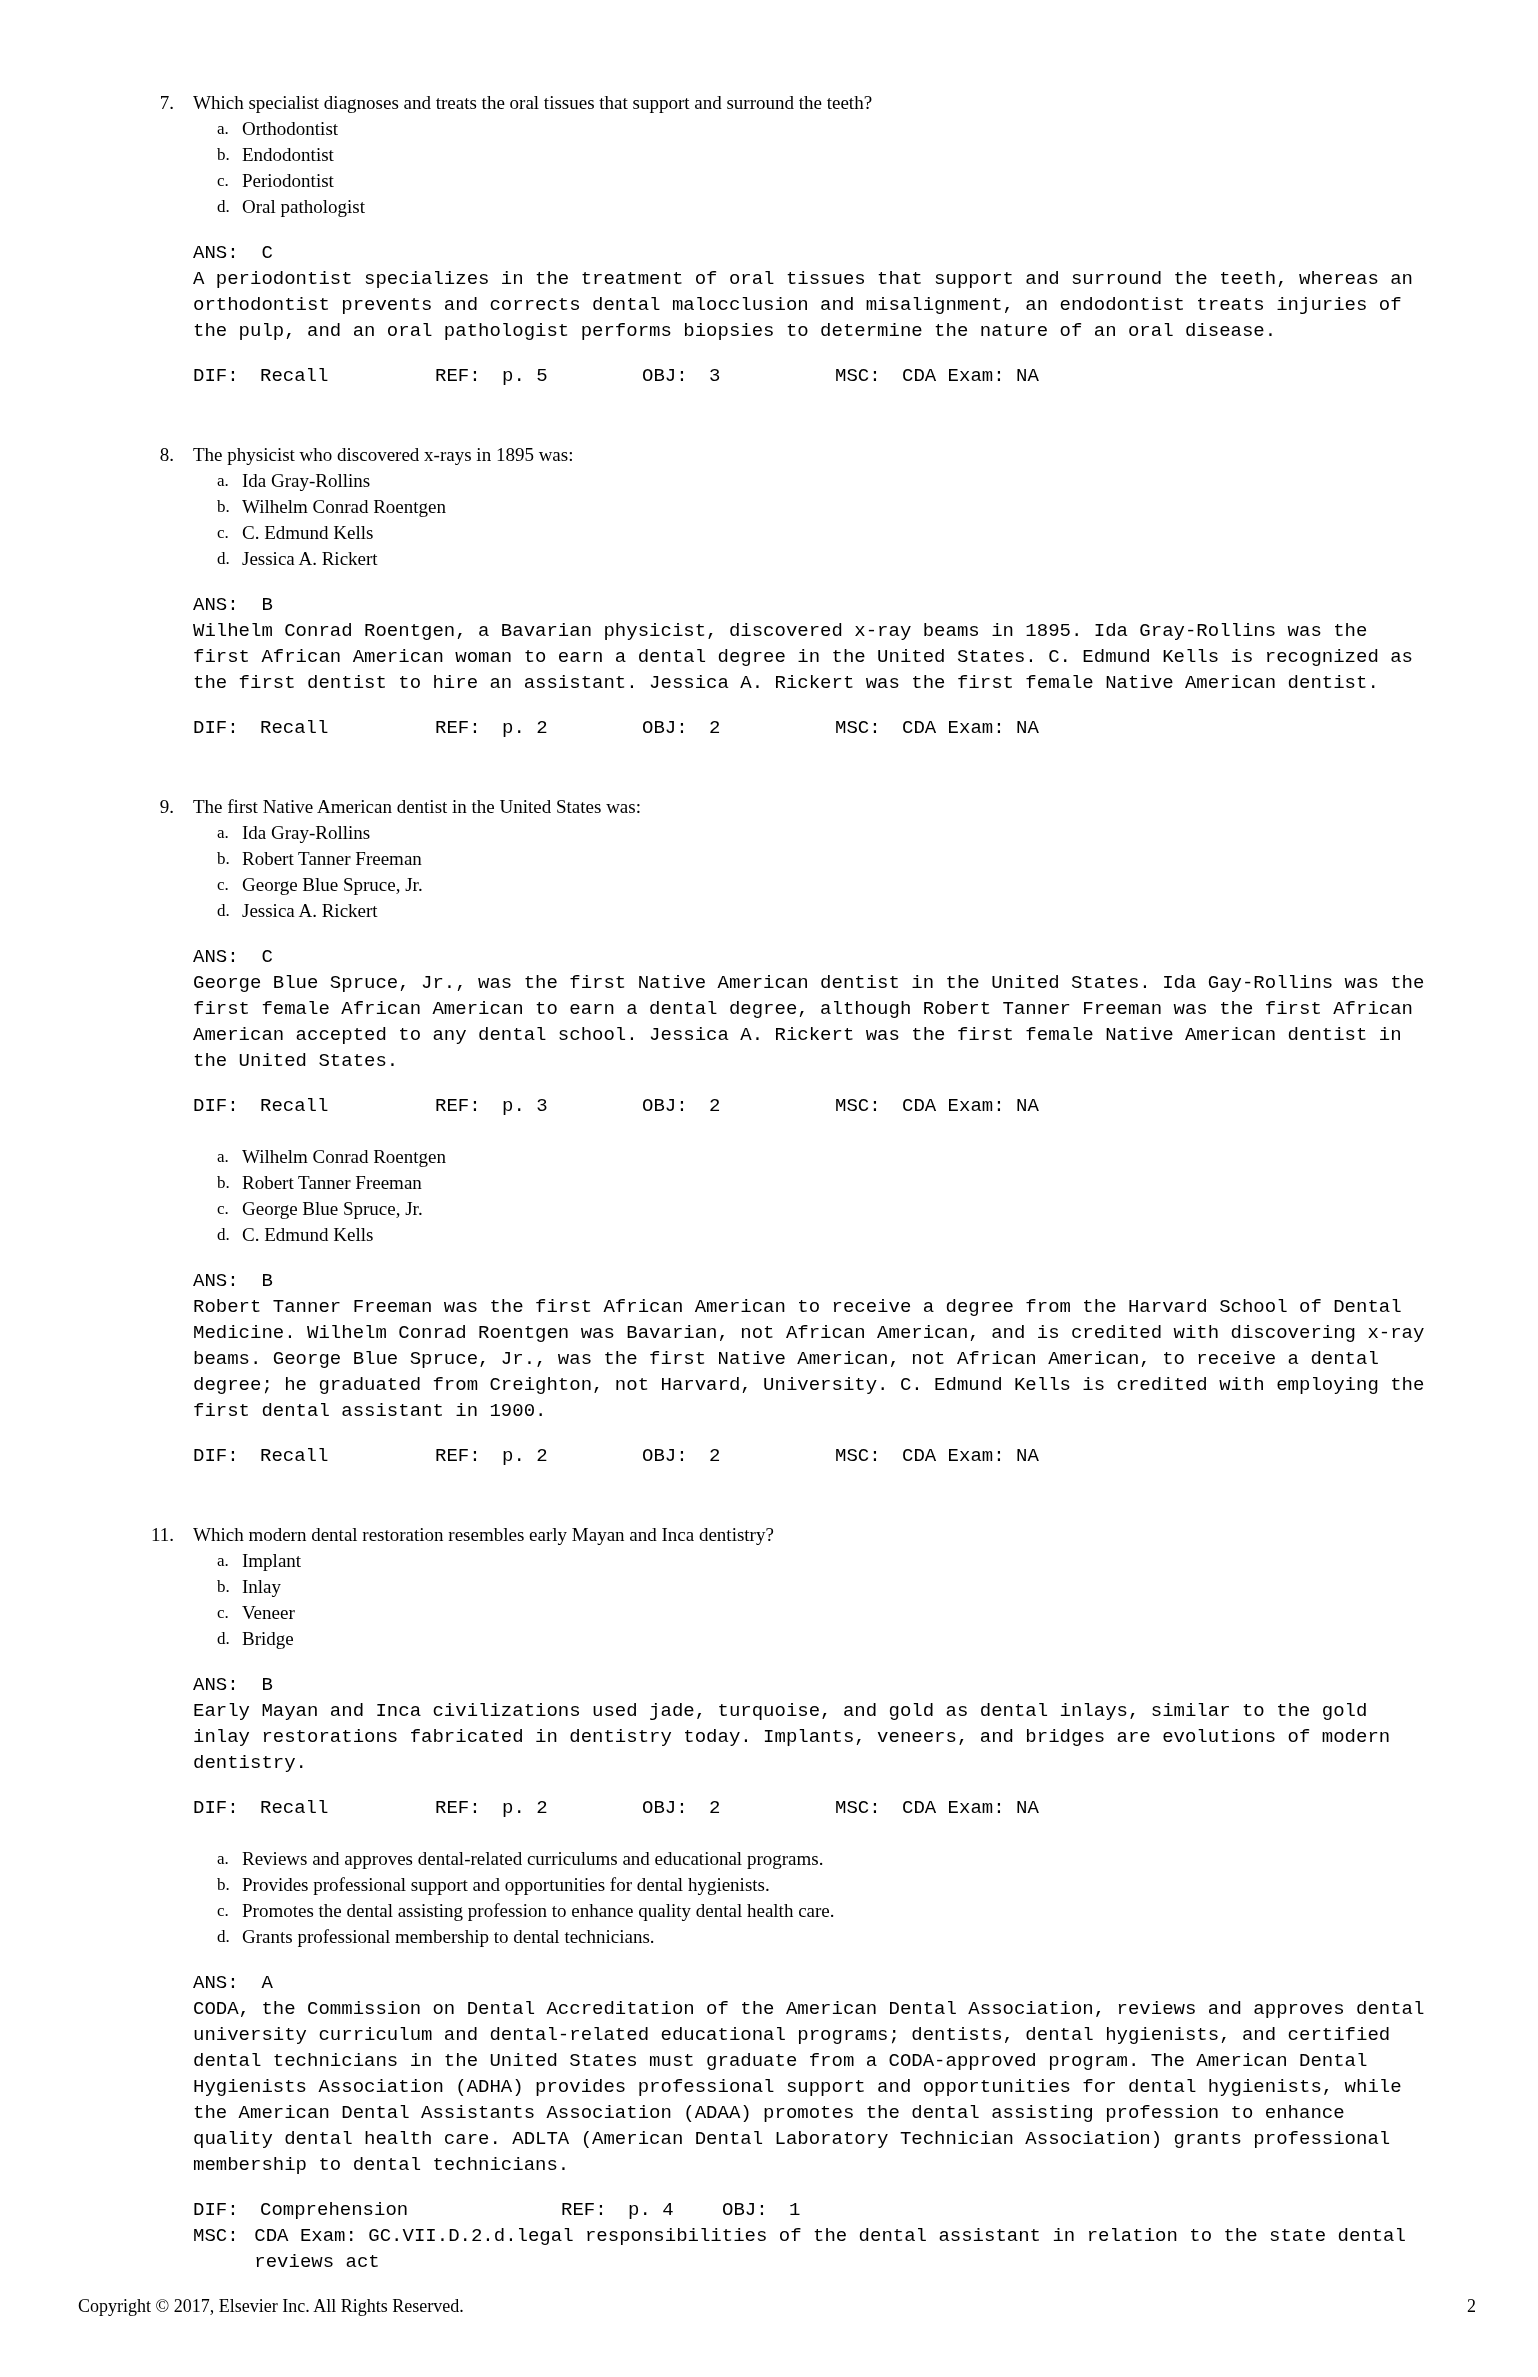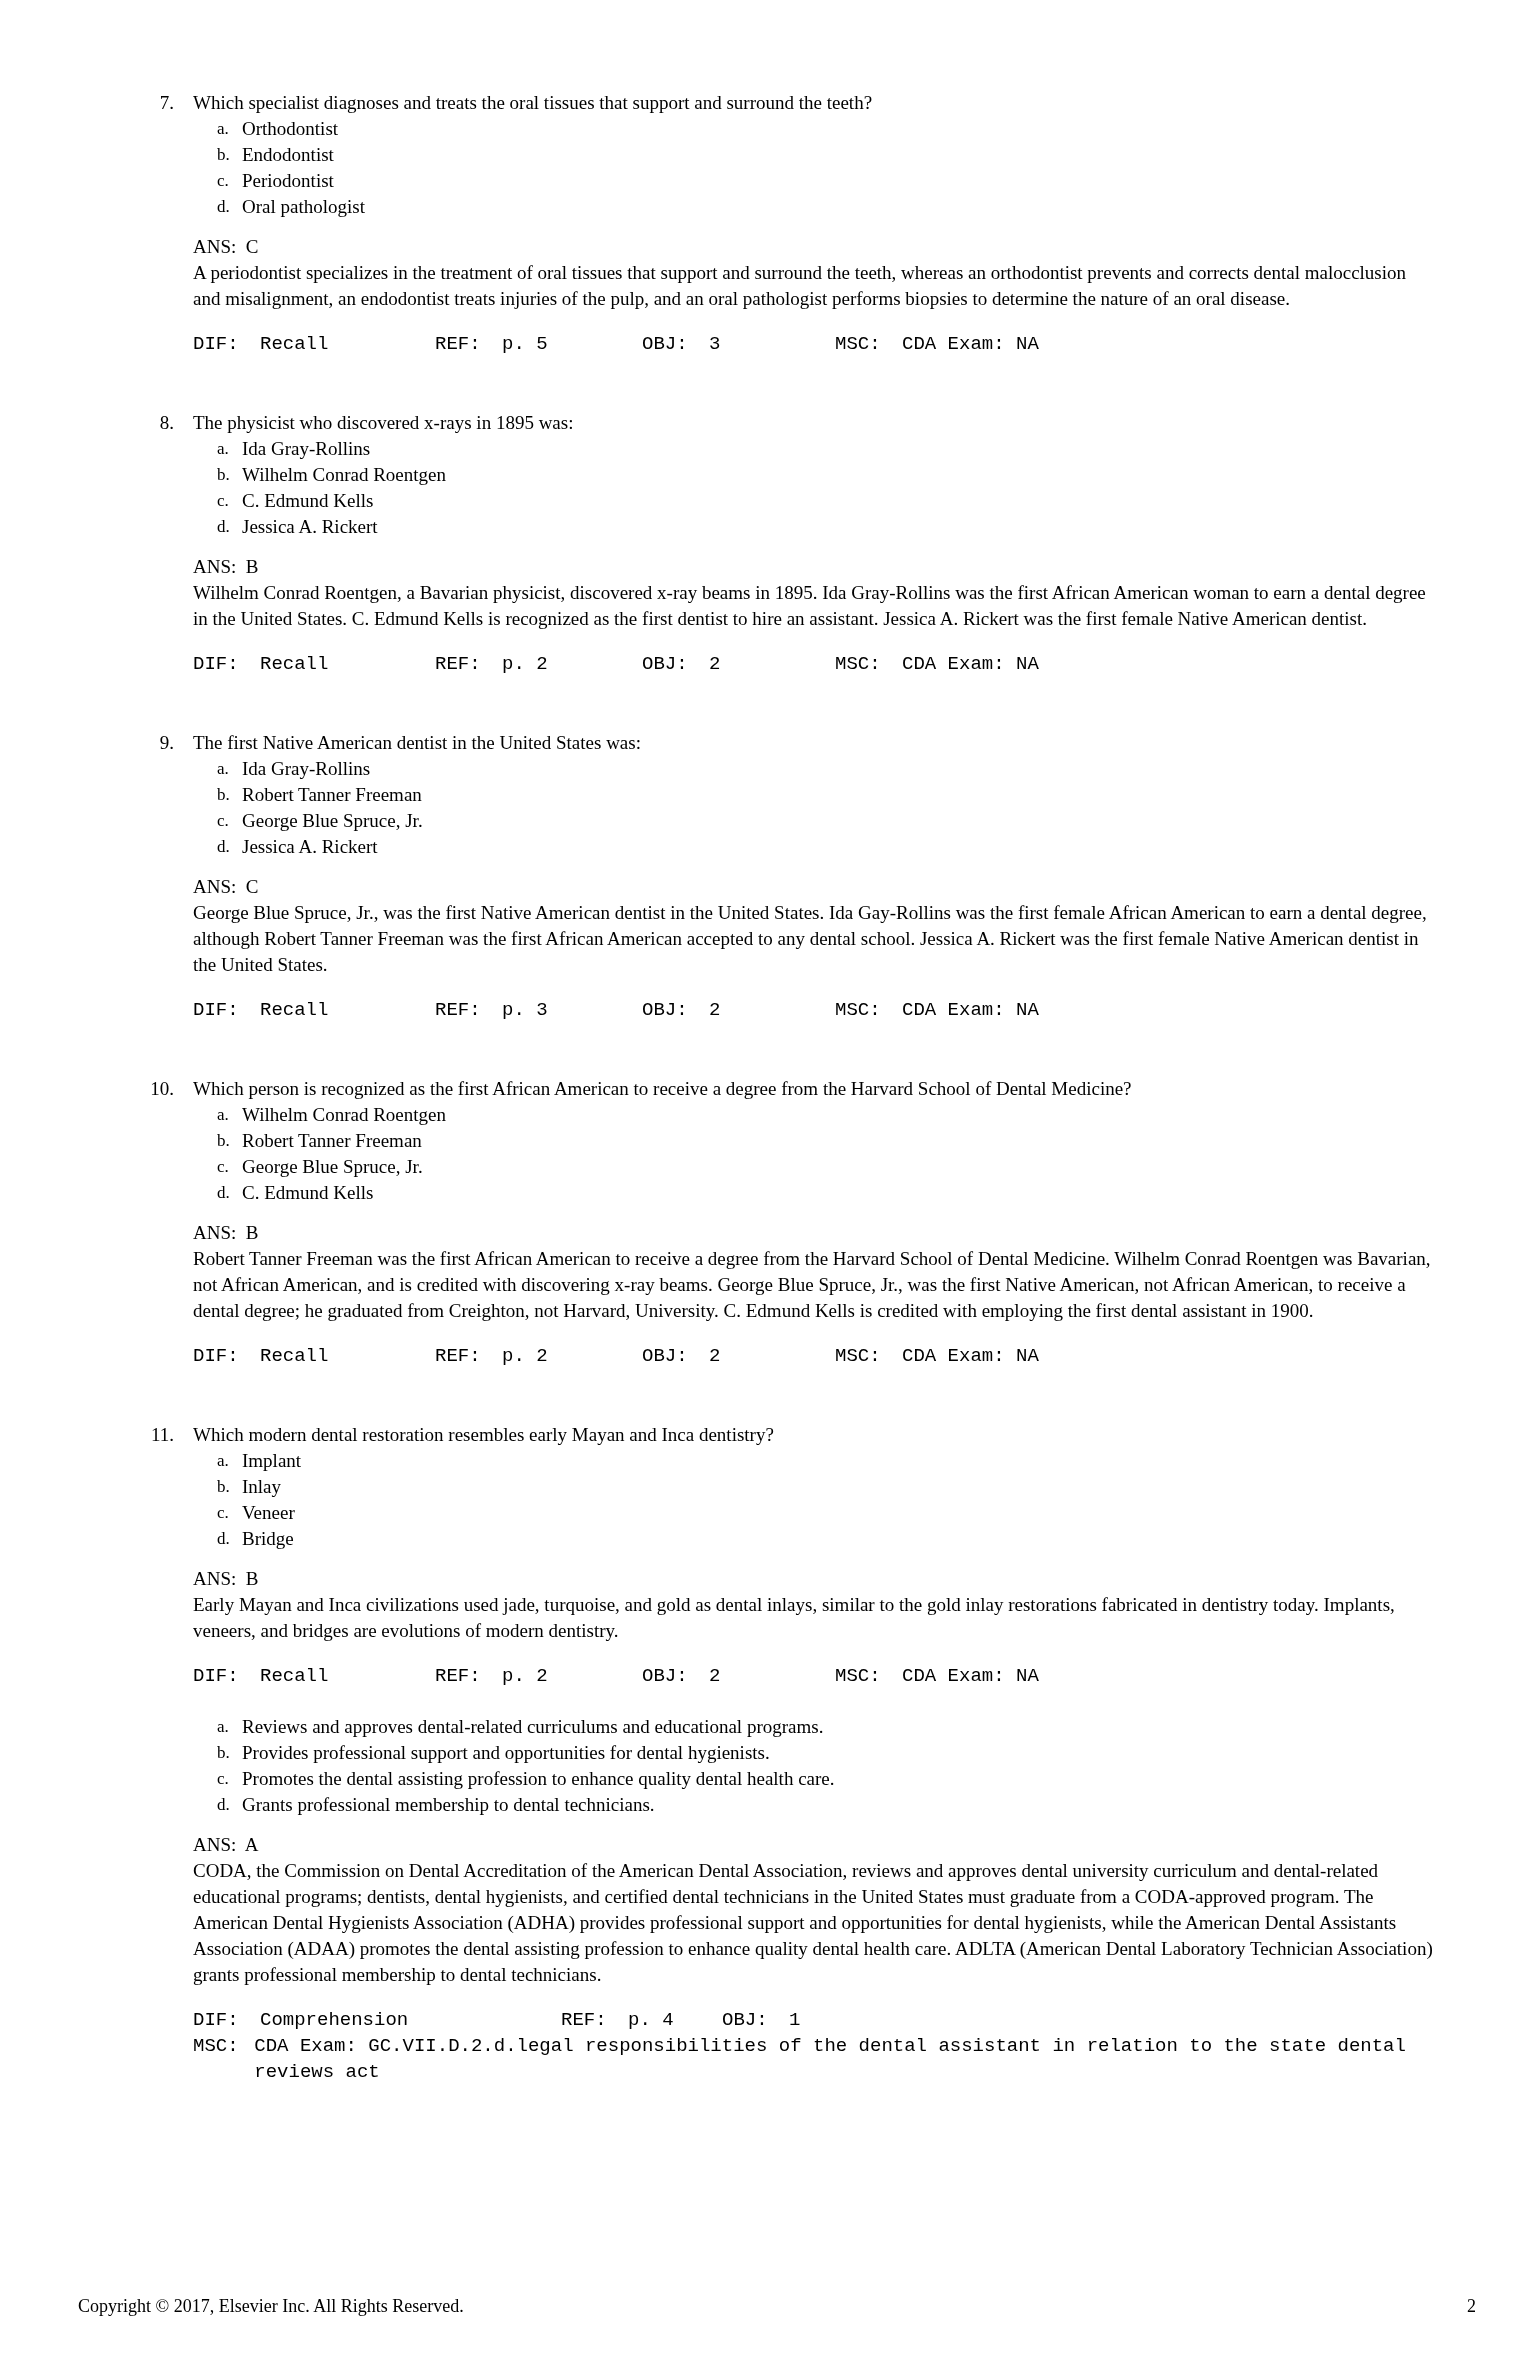--- a/index.html
+++ b/index.html
@@ -24,21 +24,21 @@
   .qnum {
     position:absolute; left:0; top:0; width:112px;
     text-align:right; font-size:19px; line-height:26px;
   }
   .qtext { display:block; font-size:19px; line-height:26px;margin-top:28px; }
 
   .opts { list-style:none; margin:0; padding:0; }
   .opt { position:relative; padding-left:180px; font-size:19px; line-height:26px; }
   .optltr { position:absolute; left:155px; top:0; font-size:17px; line-height:26px; }
 
-  .ansblock { margin-top:14px; padding-left:131px; }
+  .ansblock { margin-top:20px; padding-left:131px;font-family:Liberation Mono, monospace; }
   .ansline { font-size:19px; line-height:26px; white-space:pre; }
   .expl { font-size:19px; line-height:26px; text-align:left; }
 
   .metablock { margin-top:19px; padding-left:131px;font-family:Liberation Mono, monospace; }
   .metarow { font-size:19px; line-height:26px; display:flex; }
   .m-dif-lbl { width:67px; }
   .m-dif-val { width:175px; }
   .m-ref-lbl { width:67px; }
   .m-ref-val { width:140px; }
   .m-obj-lbl { width:67px; }
@@ -153,24 +153,20 @@
           <span class="m-obj-val">2</span>
           <span class="m-msc-lbl">MSC:</span>
           <span class="m-msc-val">CDA Exam: NA</span>
         </div>
       </div>
     </div>
 
     <div class="gap-q"></div>
 
     <div class="qblock">
-      <div class="qhead">
-        <span class="qnum">10.</span>
-        <span class="qtext">Which person is recognized as the first African American to receive a degree from the Harvard School of Dental Medicine?</span>
-      </div>
       <ul class="opts">
         <li class="opt"><span class="optltr">a.</span><span>Wilhelm Conrad Roentgen</span></li>
         <li class="opt"><span class="optltr">b.</span><span>Robert Tanner Freeman</span></li>
         <li class="opt"><span class="optltr">c.</span><span>George Blue Spruce, Jr.</span></li>
         <li class="opt"><span class="optltr">d.</span><span>C. Edmund Kells</span></li>
       </ul>
       <div class="ansblock">
         <div class="ansline">ANS:  B</div>
         <div class="expl">Robert Tanner Freeman was the first African American to receive a degree from the Harvard School of Dental Medicine. Wilhelm Conrad Roentgen was Bavarian, not African American, and is credited with discovering x-ray beams. George Blue Spruce, Jr., was the first Native American, not African American, to receive a dental degree; he graduated from Creighton, not Harvard, University. C. Edmund Kells is credited with employing the first dental assistant in 1900.</div>
       </div>

